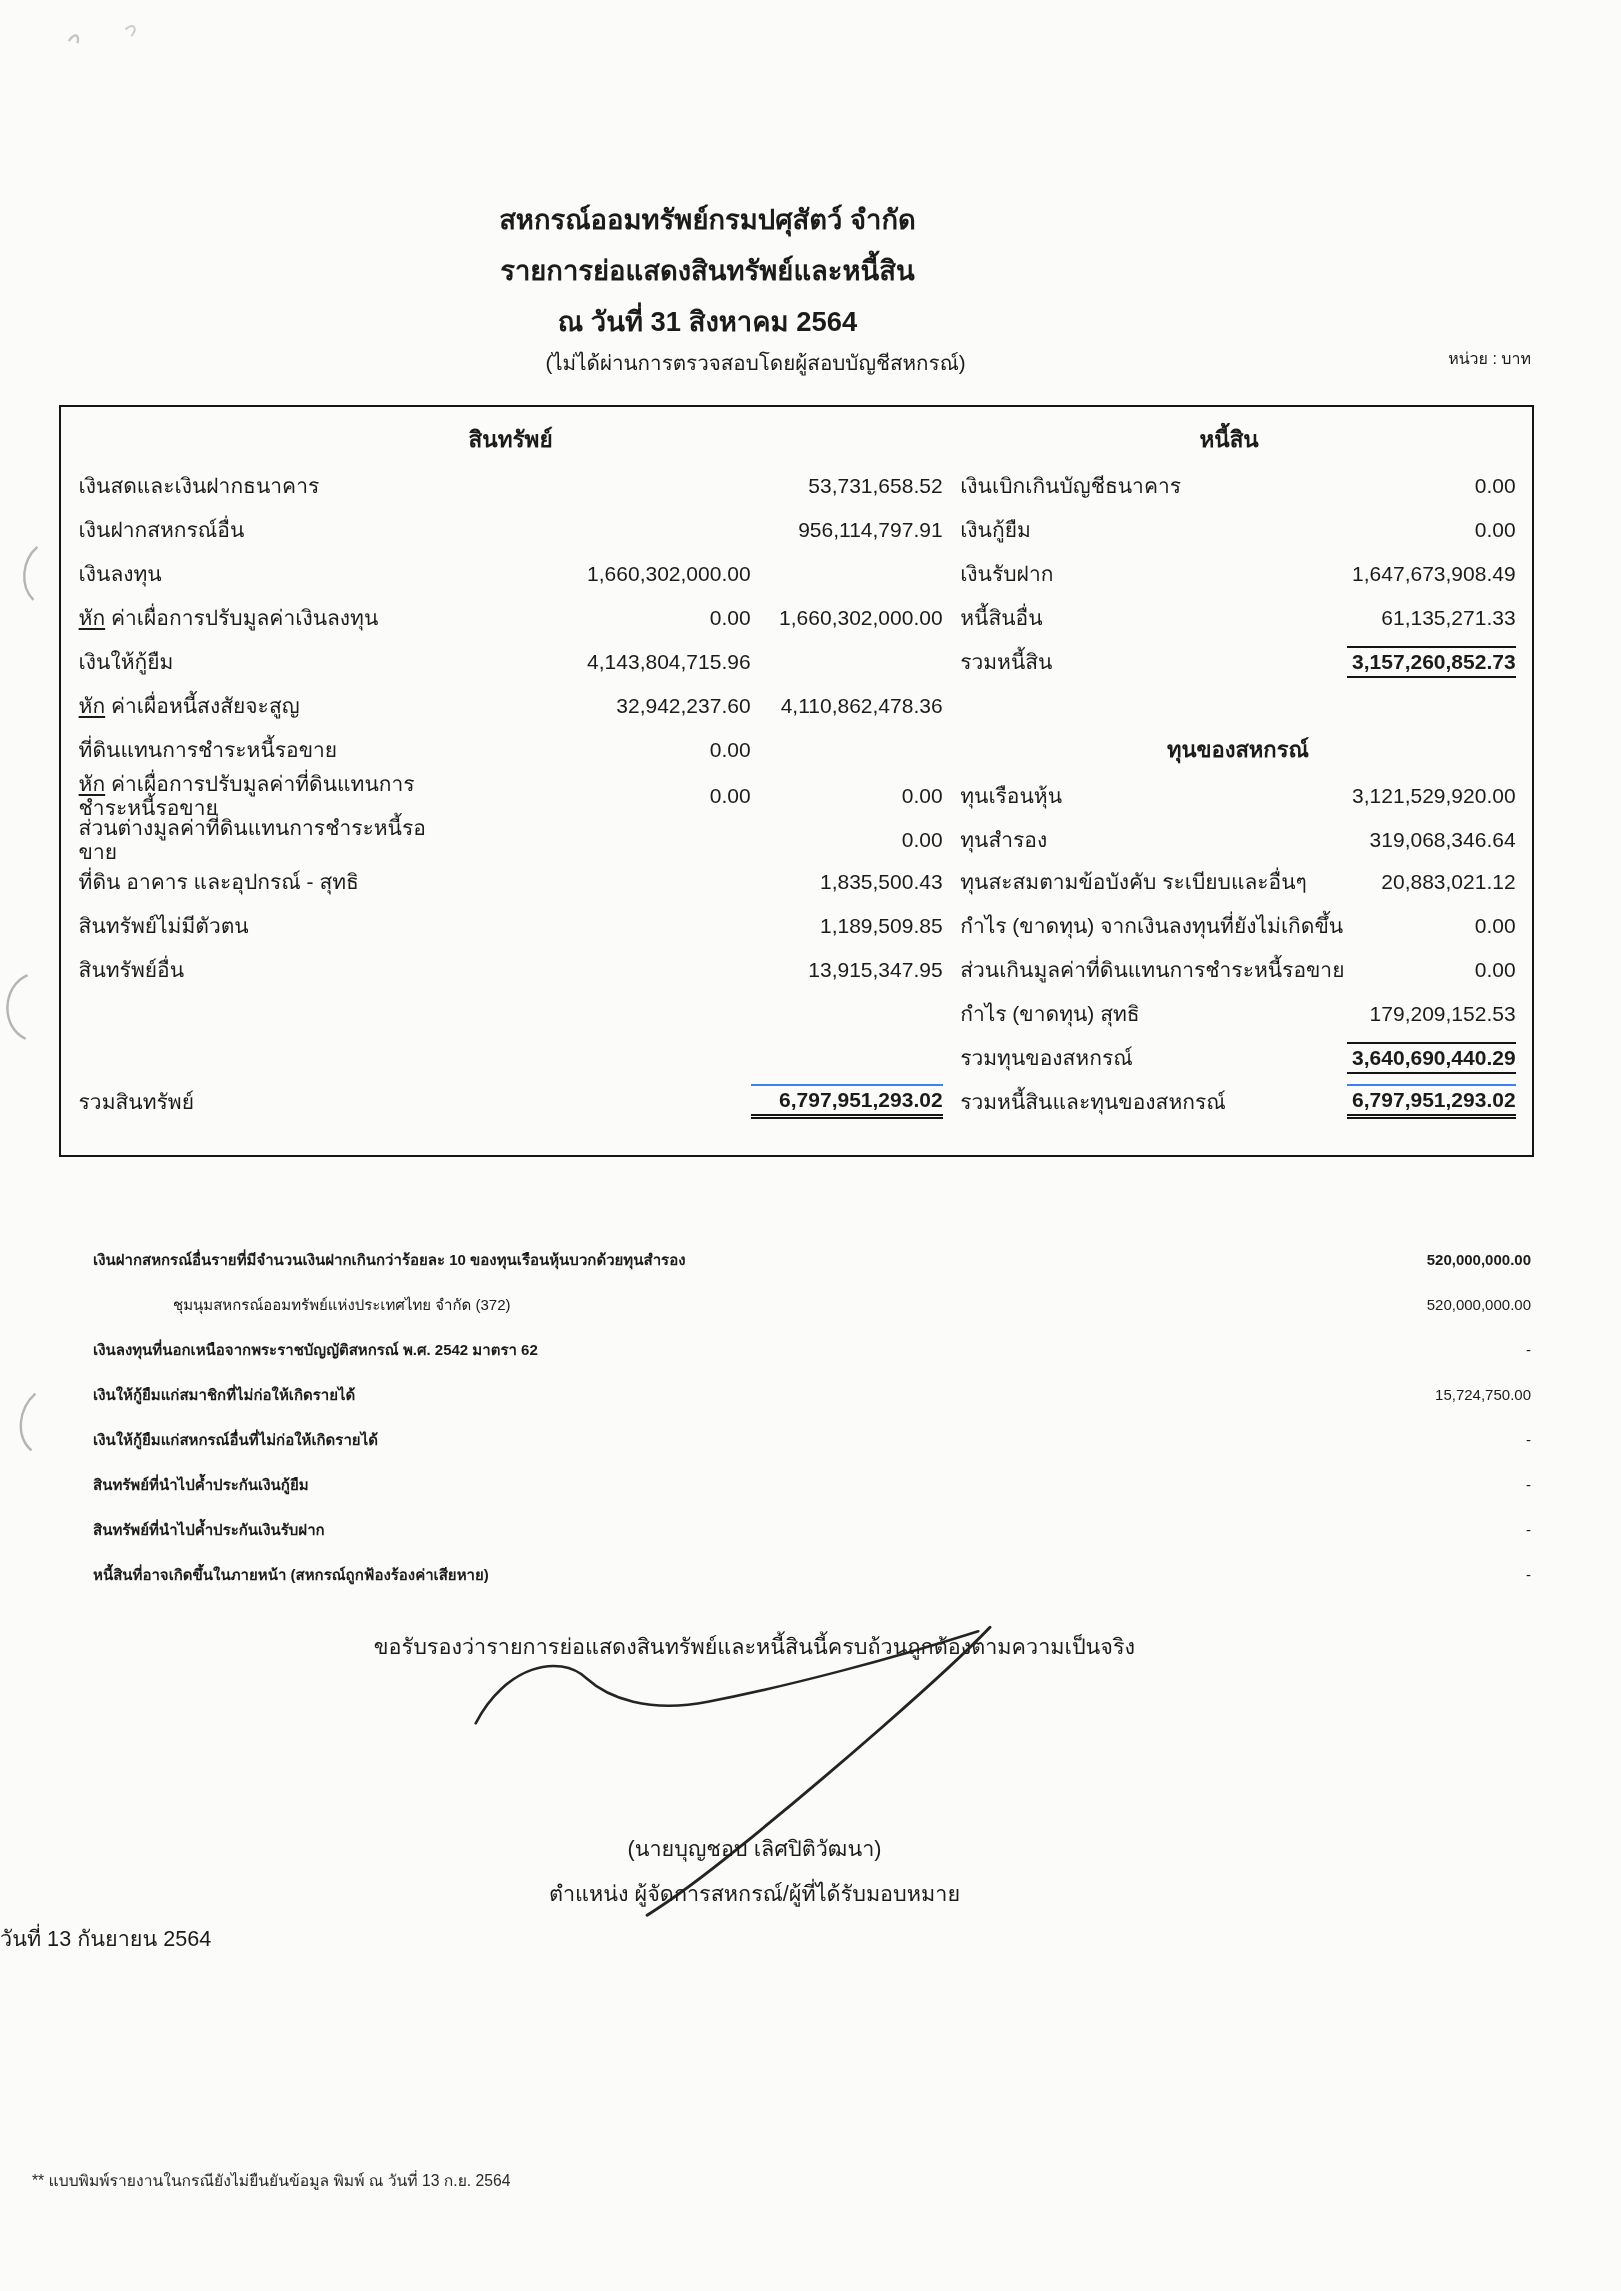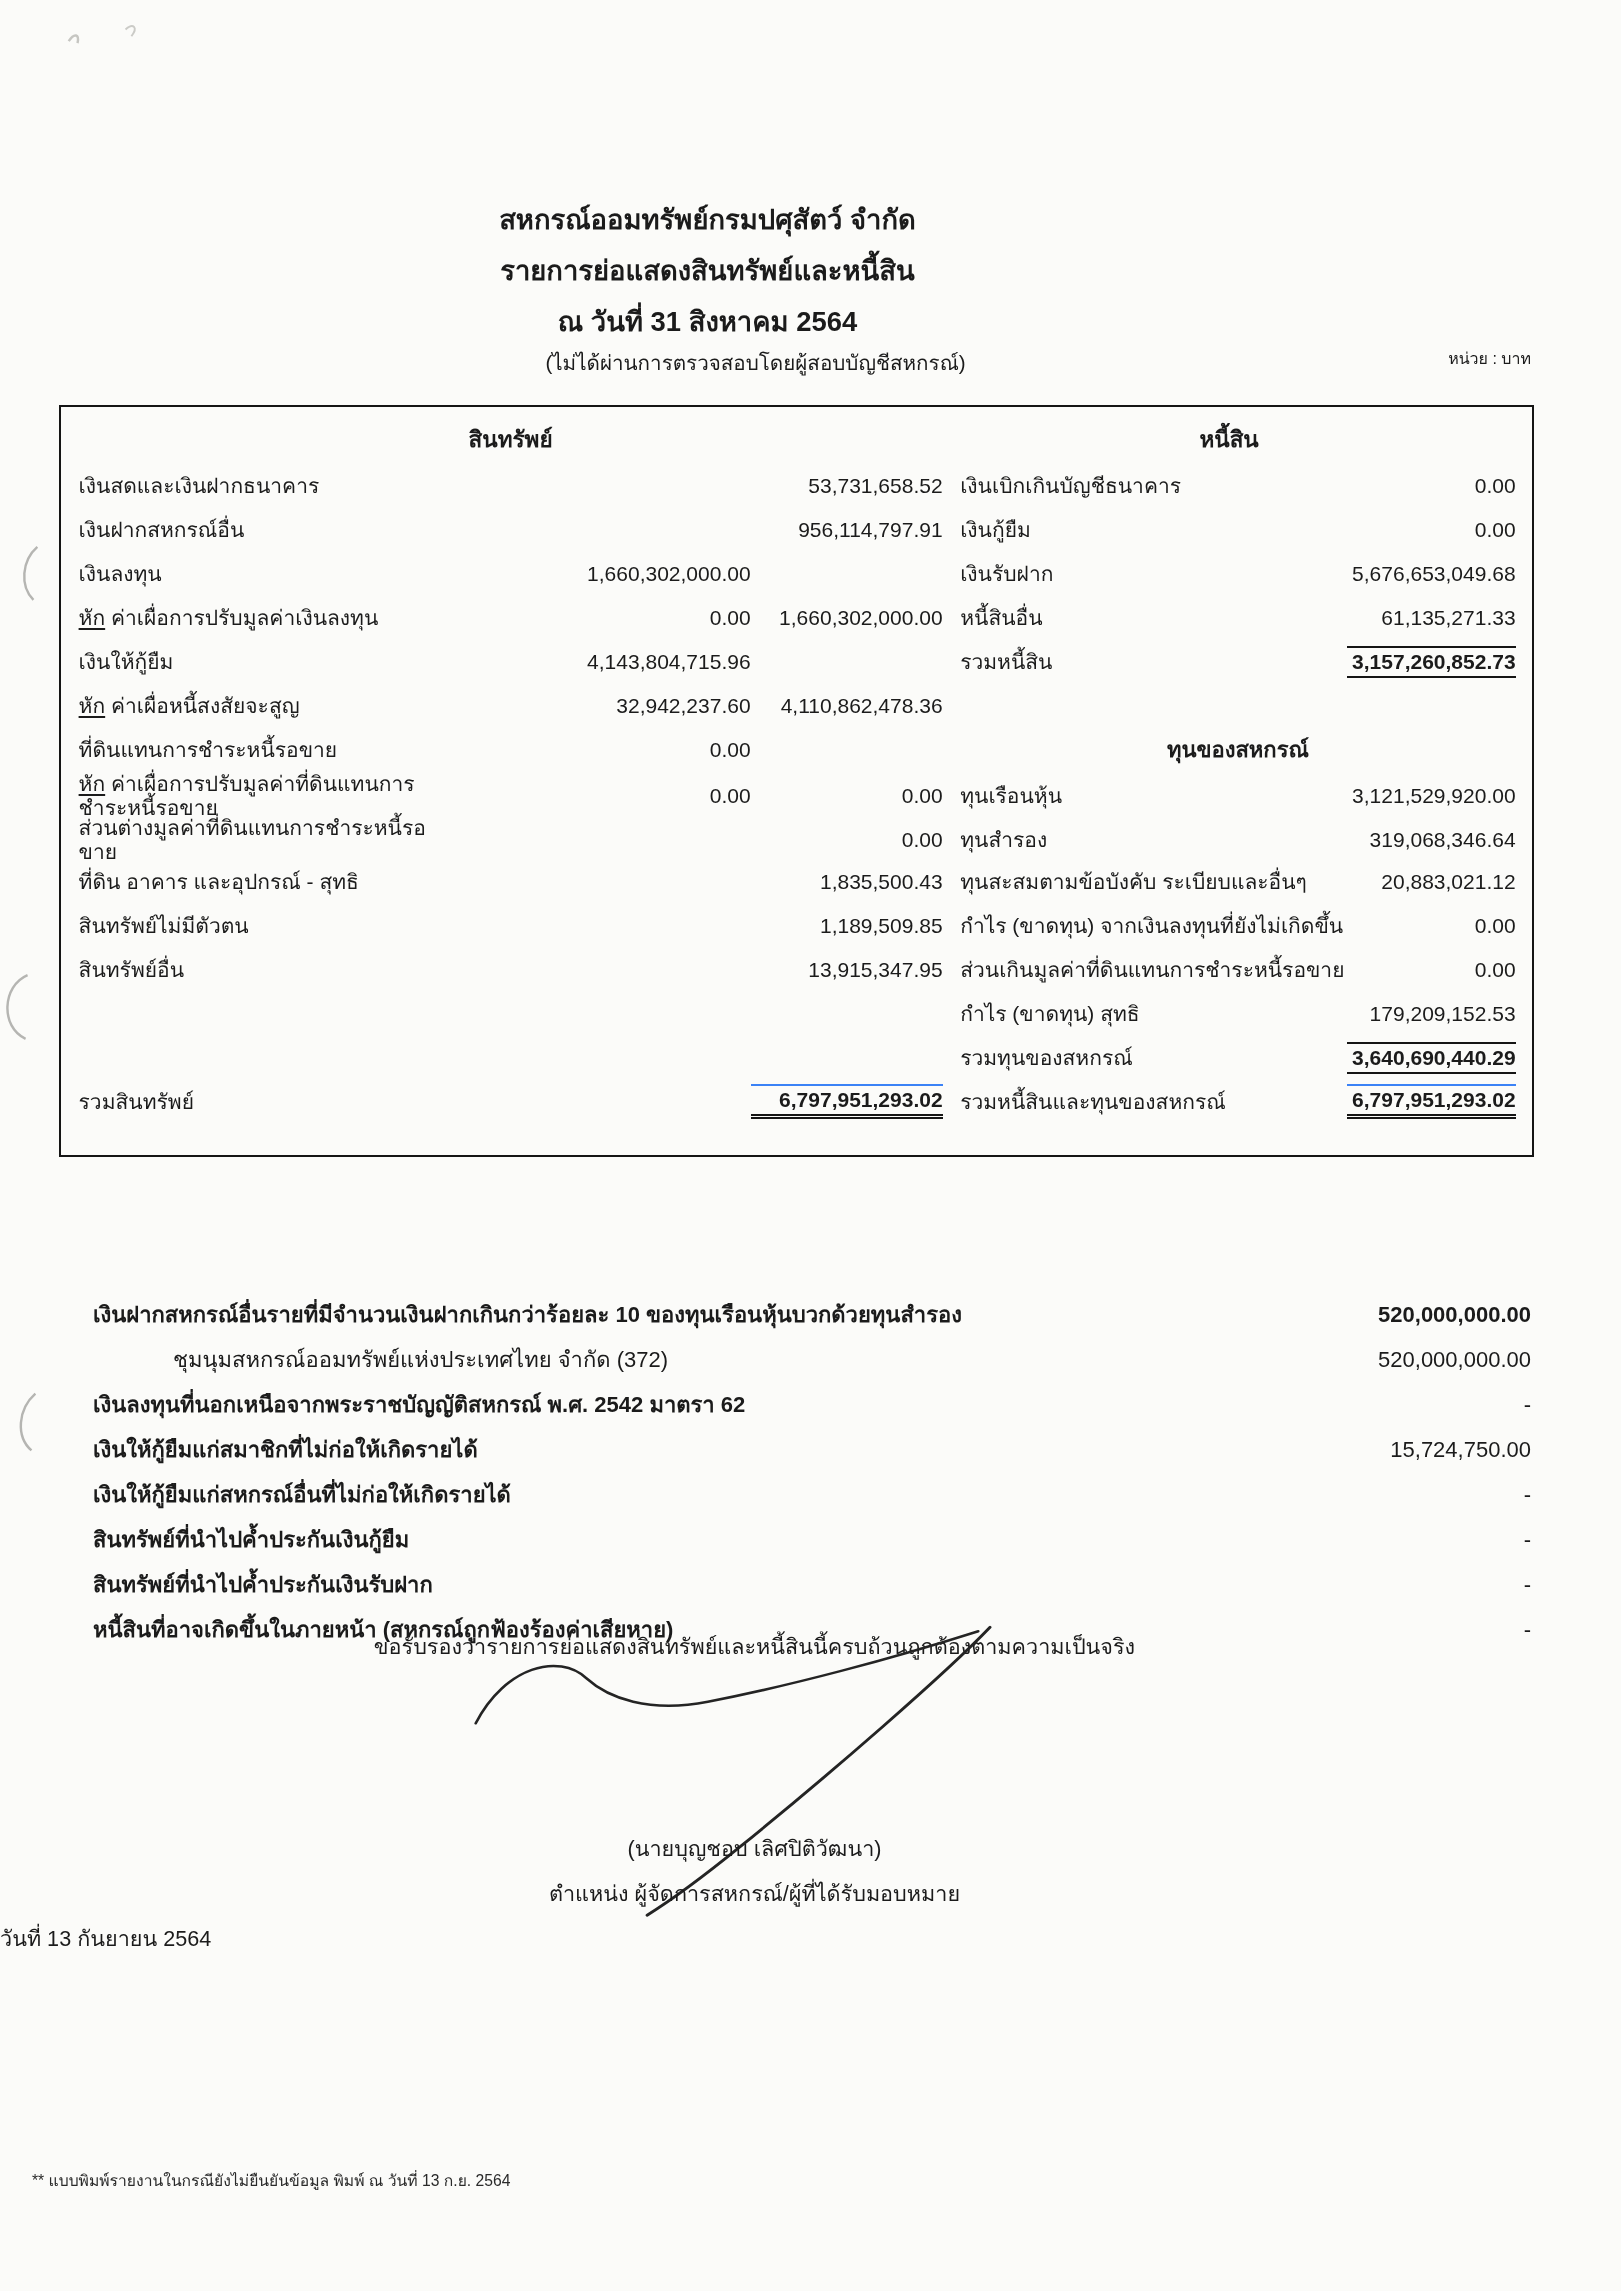--- a/index.html
+++ b/index.html
@@ -33,21 +33,21 @@
   .c4.span2{grid-column:4 / span 2;padding-left:17.6px;}
   .c5{grid-column:5;}
   .amt{text-align:right;white-space:nowrap;padding:2px 0;}
   .tlabel{text-align:left;font-weight:400;}
   .subhead{text-align:center;font-weight:700;font-size:22px;}
   .amt.total{font-weight:700;border-top:2px solid #151515;border-bottom:2px solid #151515;}
   .amt.grand{font-weight:700;border-top:2px solid #3b82f6;border-bottom:5.9px double #151515;}
   .u{text-decoration:underline;text-underline-offset:2.9px;}
 
   
-  .notes{top:1292px;left:93px;width:1438px;font-size:22px;}
+  .notes{top:1237px;left:93px;width:1438px;font-size:15px;}
   .nrow{display:flex;height:45px;align-items:center;}
   .nlabel{flex:1;}
   .nlabel.indent{padding-left:80px;}
   .bold{font-weight:700;}
   .nval{width:274px;text-align:right;white-space:nowrap;}
 
   
   .cert{top:1629px;left:0;width:1509px;text-align:center;font-size:21.6px;}
   .sig-svg{left:412px;top:1580px;}
   .signer-name{top:1831px;left:0;width:1509px;text-align:center;font-size:21.6px;}
@@ -95,21 +95,21 @@
         <div class="c2 amt"></div>
         <div class="c3 amt">956,114,797.91</div>
         <div class="c4">เงินกู้ยืม</div>
         <div class="c5 amt">0.00</div>
       </div>
       <div class="brow">
         <div class="c1">เงินลงทุน</div>
         <div class="c2 amt">1,660,302,000.00</div>
         <div class="c3 amt"></div>
         <div class="c4">เงินรับฝาก</div>
-        <div class="c5 amt">5,676,653,049.68</div>
+        <div class="c5 amt">1,647,673,908.49</div>
       </div>
       <div class="brow">
         <div class="c1"><div class="u" style="display: inline;">หัก</div> ค่าเผื่อการปรับมูลค่าเงินลงทุน</div>
         <div class="c2 amt">0.00</div>
         <div class="c3 amt">1,660,302,000.00</div>
         <div class="c4">หนี้สินอื่น</div>
         <div class="c5 amt">61,135,271.33</div>
       </div>
       <div class="brow">
         <div class="c1">เงินให้กู้ยืม</div>

